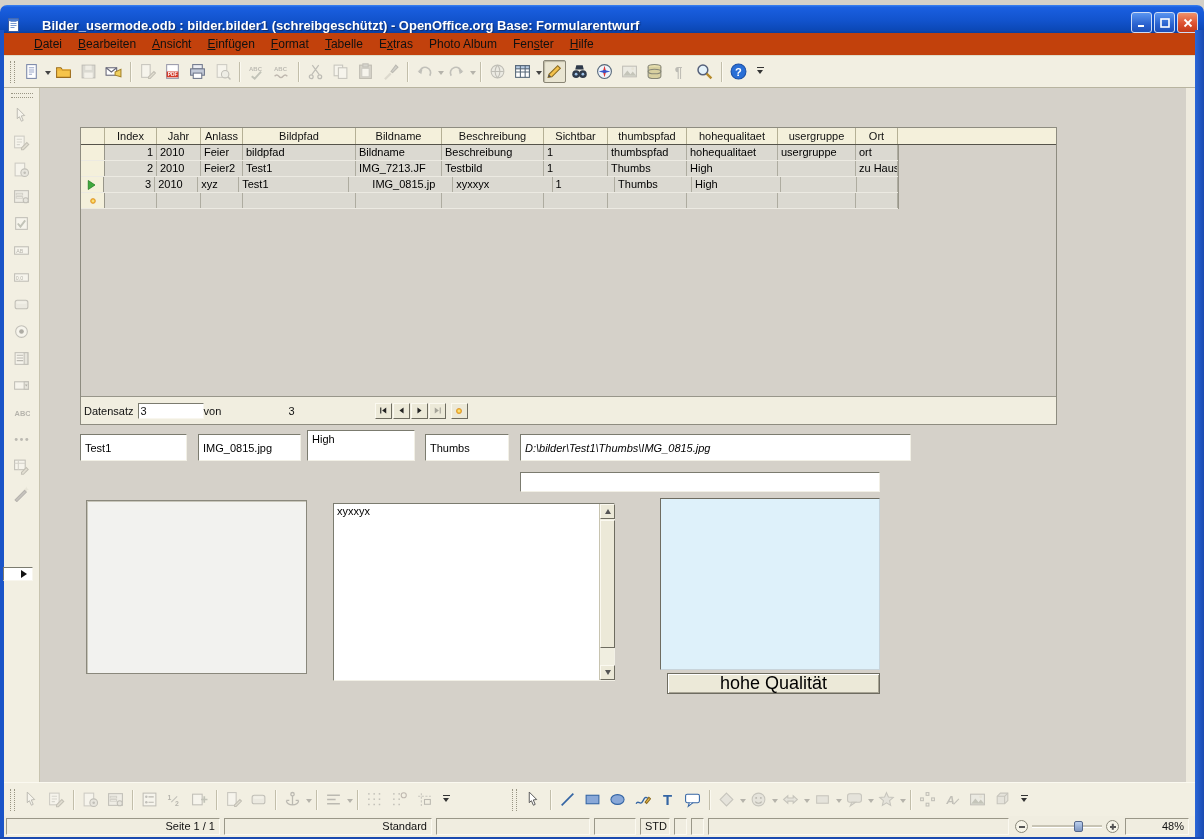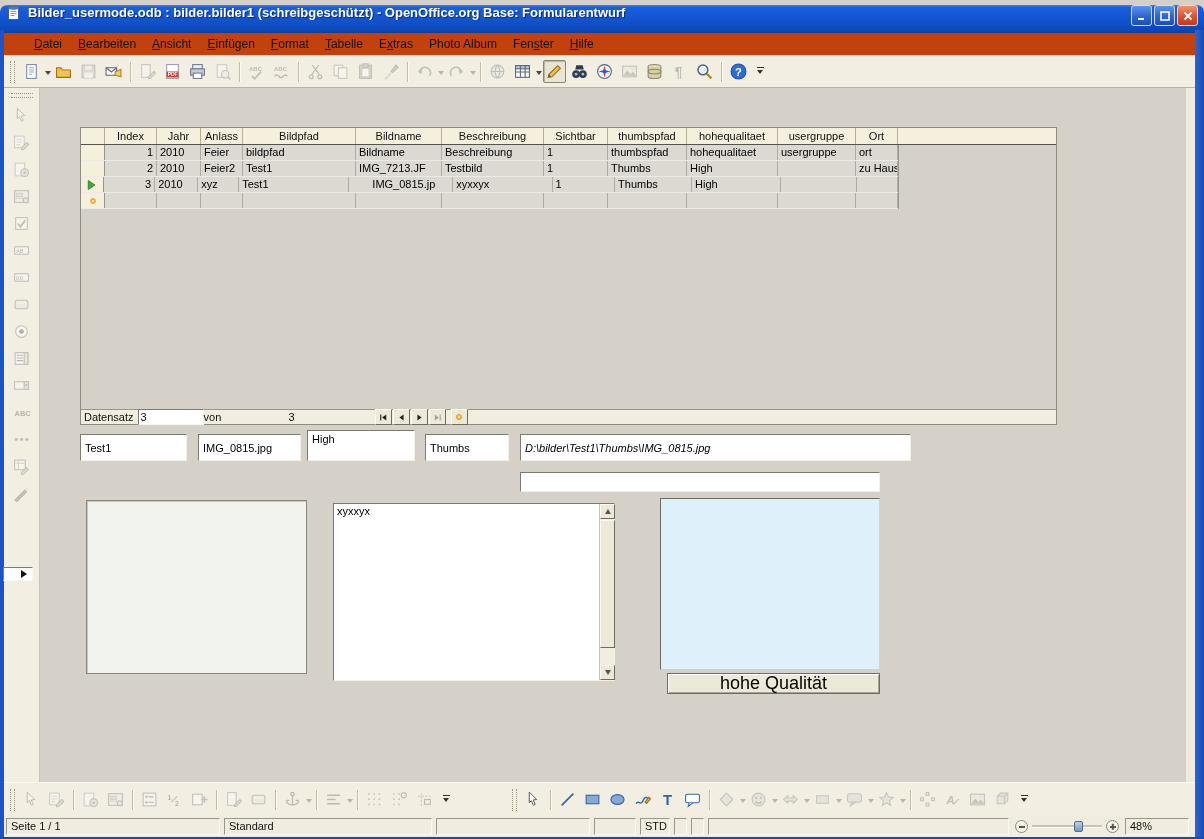--- a/index.html
+++ b/index.html
@@ -6,21 +6,21 @@
   *{box-sizing:border-box;font-family:"Liberation Sans",sans-serif;}
   #screen{position:relative;width:1204px;height:839px;background:#d4d0c8;overflow:hidden;}
 
   
   #bgstrip{position:absolute;left:0;top:0;width:1204px;height:5px;background:#d4d0c8;overflow:hidden;}
   #bgstrip span{display:inline-block;margin-top:-9px;margin-left:26px;font-size:11px;color:#222;}
 
   
   #titlebar{position:absolute;left:0;top:5px;width:1204px;height:28px;
     background:linear-gradient(180deg,#3b82f0 0%,#1a5fe0 8%,#1253cd 55%,#0b47b4 92%,#0a3f9e 100%);
-    border-radius:7px 7px 0 0;display:flex;align-items:flex-start;padding:0 6px;}
+    border-radius:7px 7px 0 0;display:flex;align-items:flex-end;padding:0 6px;gap:14px;}
   #titlebar .title{color:#fff;font-weight:bold;font-size:13px;margin-left:6px;flex:1;
     text-shadow:1px 1px 1px #0a2a6a;white-space:nowrap;overflow:hidden;}
   .winbtn{width:21px;height:21px;border-radius:3px;margin-left:2px;border:1px solid #cfdcf5;
     background:linear-gradient(180deg,#5a95f0,#2a62cf 60%,#1c4fb8);display:flex;align-items:center;justify-content:center;}
   .winbtn.close{background:linear-gradient(180deg,#f0926a,#dd5232 55%,#c33a18);}
   .winbtn svg{display:block;}
   #borderL{position:absolute;left:0;top:30px;width:4px;height:807px;background:#1a54c8;}
   #borderR{position:absolute;left:1195px;top:30px;width:9px;height:807px;background:linear-gradient(90deg,#2a66d8,#1a4ab0);}
   #borderB{position:absolute;left:0;top:837px;width:1204px;height:2px;background:#1a4ab0;}
 
@@ -62,21 +62,21 @@
     border:1px solid #8e8c80;}
   #gc-header{display:flex;height:17px;background:#f4f0db;border-bottom:1px solid #55534a;}
   .gc-hcell{height:100%;border-right:1px solid #b5b095;font-size:11px;color:#111;text-align:center;line-height:16px;overflow:hidden;white-space:nowrap;}
   .gc-hfill{flex:1;background:#f4f0db;}
   #gc-rows{width:818px;border-right:1px solid #98968a;}
   .gc-row{display:flex;height:16px;background:#dbd9d1;border-bottom:1px solid #ecuai;}
   .gc-row{border-bottom:1px solid #eceae2;}
   .gc-rowhdr{width:24px;height:100%;background:#f4f0db;border-right:1px solid #98968a;display:flex;align-items:center;justify-content:center;}
   .gc-cell{height:100%;border-right:1px solid #aeaca0;font-size:11px;color:#000;line-height:15px;padding:0 3px;overflow:hidden;white-space:nowrap;}
   .gc-cell.right{text-align:right;}
-  #gc-nav{position:absolute;left:0;right:0;bottom:0;height:15px;background:#f1eee0;border-top:1px solid #98968a;
+  #gc-nav{position:absolute;left:0;right:0;bottom:0;height:28px;background:#f1eee0;border-top:1px solid #98968a;
     display:flex;align-items:center;font-size:11px;color:#111;padding-left:3px;}
   #recnav-input{width:66px;height:16px;background:#fff;border:1px solid;border-color:#7b7b6f #f8f6ee #f8f6ee #7b7b6f;
     font-size:11px;line-height:14px;padding:0 2px;margin-left:4px;}
   #recnav-von{margin-left:0;width:56px;}
   #recnav-total{width:64px;text-align:center;}
   .navbtn{width:17px;height:16px;margin-left:1px;background:#ece9d8;border:1px solid;border-color:#fbf9f0 #6e6c60 #6e6c60 #fbf9f0;
     display:flex;align-items:center;justify-content:center;}
   .navbtn.dis svg{opacity:.35;}
   .navbtn.newrec{margin-left:5px;}
 
@@ -112,21 +112,21 @@
     border:1px solid #6e6c60;box-shadow:inset 1px 1px 0 #fff,inset -1px -1px 0 #a8a494;
     display:flex;align-items:center;justify-content:center;font-size:18px;color:#000;}
 
   
   #toolbar-bottom{position:absolute;left:4px;top:782px;width:1191px;height:34px;background:#f2efe2;
     border-top:1px solid #fbf9f0;display:flex;align-items:center;padding-left:4px;}
   #toolbar-bottom .gap{width:58px;}
 
   
   #statusbar{position:absolute;left:4px;top:816px;width:1191px;height:21px;background:#f0ede0;
-    display:flex;align-items:center;padding:0 2px;}
+    display:flex;align-items:center;padding:0 2px;text-align:right;}
   .sb-seg{height:17px;margin-right:4px;border:1px solid;border-color:#9a9788 #fbf9f0 #fbf9f0 #9a9788;
     font-size:11px;color:#111;line-height:15px;padding:0 4px;overflow:hidden;white-space:nowrap;}
   #sb-zoom-slider{width:108px;display:flex;align-items:center;justify-content:space-between;border:none;padding:0 2px;}
   .zbtn{width:13px;height:13px;border-radius:50%;background:#f6f4e8;border:1px solid #8a887a;position:relative;}
   .zbtn i{position:absolute;left:2.5px;top:5px;width:6px;height:1.6px;background:#555;}
   .zbtn.plus i:last-child{transform:rotate(90deg);}
   #ztrack{position:relative;flex:1;height:3px;margin:0 4px;background:#c8c4b4;border-bottom:1px solid #fff;}
   #zthumb{position:absolute;left:60%;top:-4px;width:9px;height:11px;background:linear-gradient(180deg,#bcd0ee,#7e96c0);border:1px solid #56688c;border-radius:2px;}
 
   svg{display:block;}

